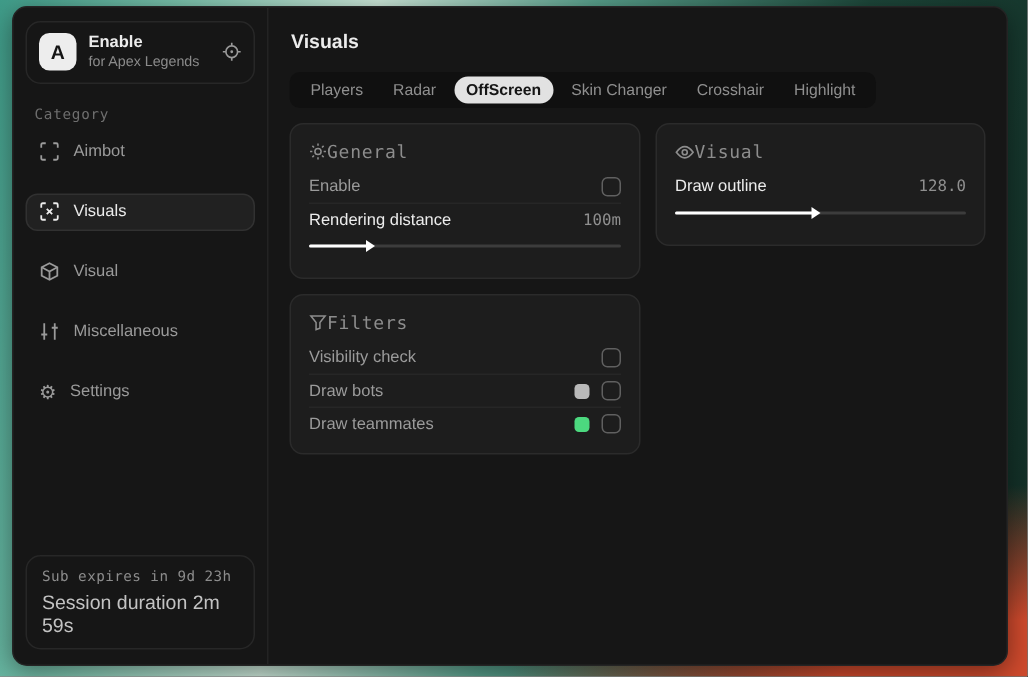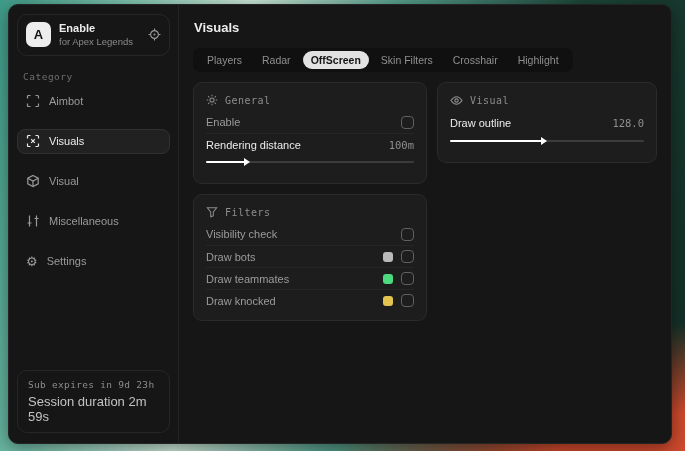--- a/index.html
+++ b/index.html
@@ -48,21 +48,21 @@
 
   .tabstrip { align-self:flex-start; display:inline-flex; align-items:center; gap:4px; background:#101010; border-radius:7px; padding:3px 6px; }
   .tab { font-size:10.5px; color:#8f8f8f; padding:3px 8px; border-radius:10px; cursor:pointer; white-space:nowrap; }
   .tab.active { background:#e2e2e2; color:#151515; font-weight:bold; }
 
   .content { display:flex; gap:10px; margin-top:10px; align-items:flex-start; }
   .col-left { width:234px; flex:0 0 234px; display:flex; flex-direction:column; gap:10px; }
   .col-right { flex:1; }
 
   .panel { background:#1d1d1d; border:1px solid #2b2b2b; border-radius:9px; padding:5px 12px 9px; }
-  .panel-header { display:flex; align-items:center; gap:7px; color:#8d8d8d; font-family:"DejaVu Sans Mono", monospace; font-size:10px; letter-spacing:.5px; padding:6px 0 5px; }
+  .panel-header { display:flex; align-items:center; color:#8d8d8d; font-family:"DejaVu Sans Mono", monospace; font-size:12px; letter-spacing:.5px; padding:6px 0 5px; }
   .panel-header .ph { display:flex; color:#8d8d8d; }
 
   .row { display:flex; align-items:center; justify-content:space-between; min-height:22px; }
   .row.bt { border-top:1px solid #262626; }
   .lab { font-size:11px; color:#9b9b9b; }
   .lab.strong { color:#ececec; font-weight:normal; }
   .val { font-family:"DejaVu Sans Mono", monospace; font-size:10.5px; color:#8f8f8f; }
 
   .checkbox { width:13px; height:13px; border:1px solid #606060; border-radius:4px; background:transparent; cursor:pointer; flex:0 0 13px; }
   .ctrl-group { display:flex; align-items:center; gap:8px; }
@@ -171,21 +171,21 @@
       </div>
     </div>
 
     <div class="main">
       <div class="page-title">Visuals</div>
 
       <div class="tabstrip">
         <div class="tab">Players</div>
         <div class="tab">Radar</div>
         <div class="tab active">OffScreen</div>
-        <div class="tab">Skin Filters</div>
+        <div class="tab">Skin Changer</div>
         <div class="tab">Crosshair</div>
         <div class="tab">Highlight</div>
       </div>
 
       <div class="content">
         <div class="col-left">
 
           <div class="panel">
             <div class="panel-header">
               <span class="ph">
@@ -239,27 +239,20 @@
                 <span class="checkbox"></span>
               </span>
             </div>
             <div class="row bt">
               <span class="lab">Draw teammates</span>
               <span class="ctrl-group">
                 <span class="swatch" style="background: rgb(76, 217, 127);"></span>
                 <span class="checkbox"></span>
               </span>
             </div>
-            <div class="row bt">
-              <span class="lab">Draw knocked</span>
-              <span class="ctrl-group">
-                <span class="swatch" style="background: rgb(227, 196, 79);"></span>
-                <span class="checkbox"></span>
-              </span>
-            </div>
           </div>
         </div>
 
         <div class="col-right">
 
           <div class="panel">
             <div class="panel-header">
               <span class="ph">
                 <svg width="13" height="13" viewBox="0 0 14 14" fill="none" stroke="currentColor" stroke-width="1.2">
                   <path d="M1 7 Q4 3 7 3 Q10 3 13 7 Q10 11 7 11 Q4 11 1 7 Z"></path>

